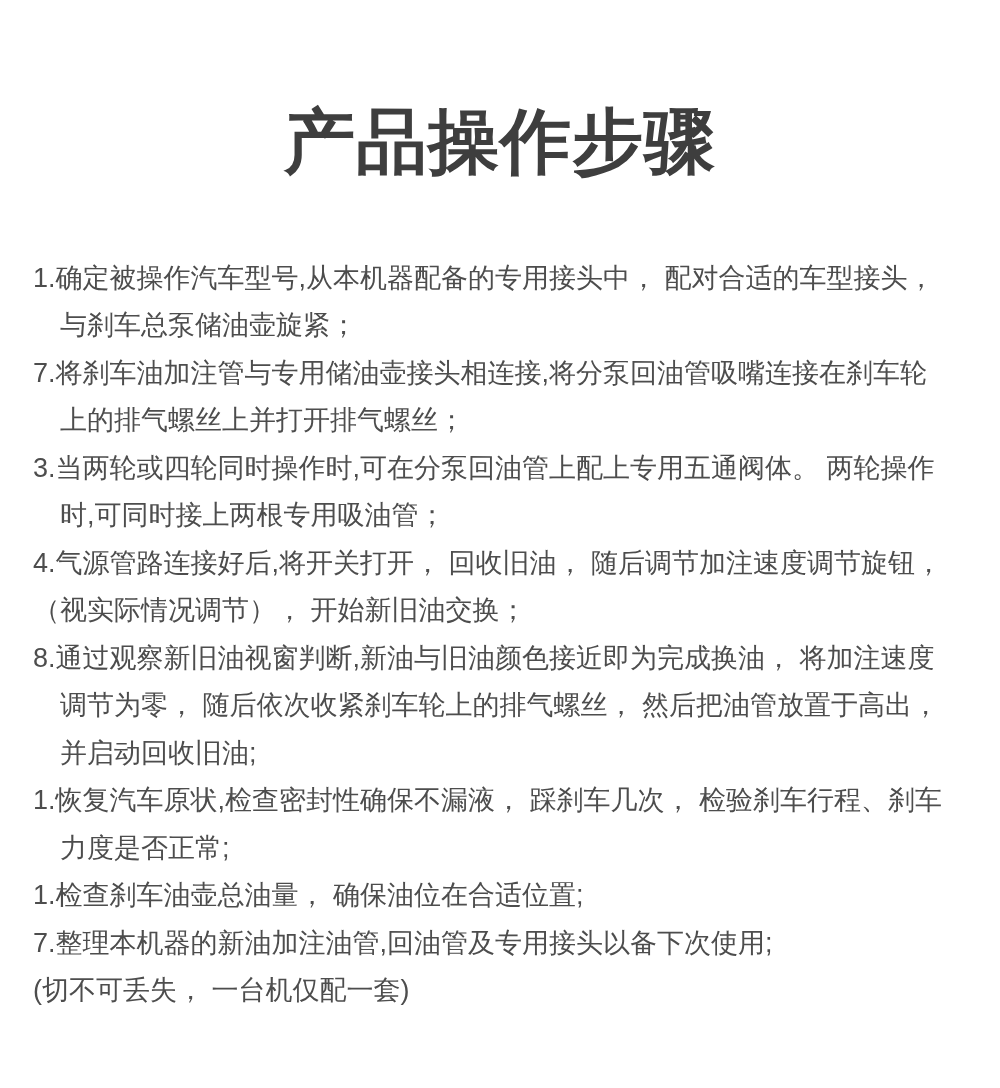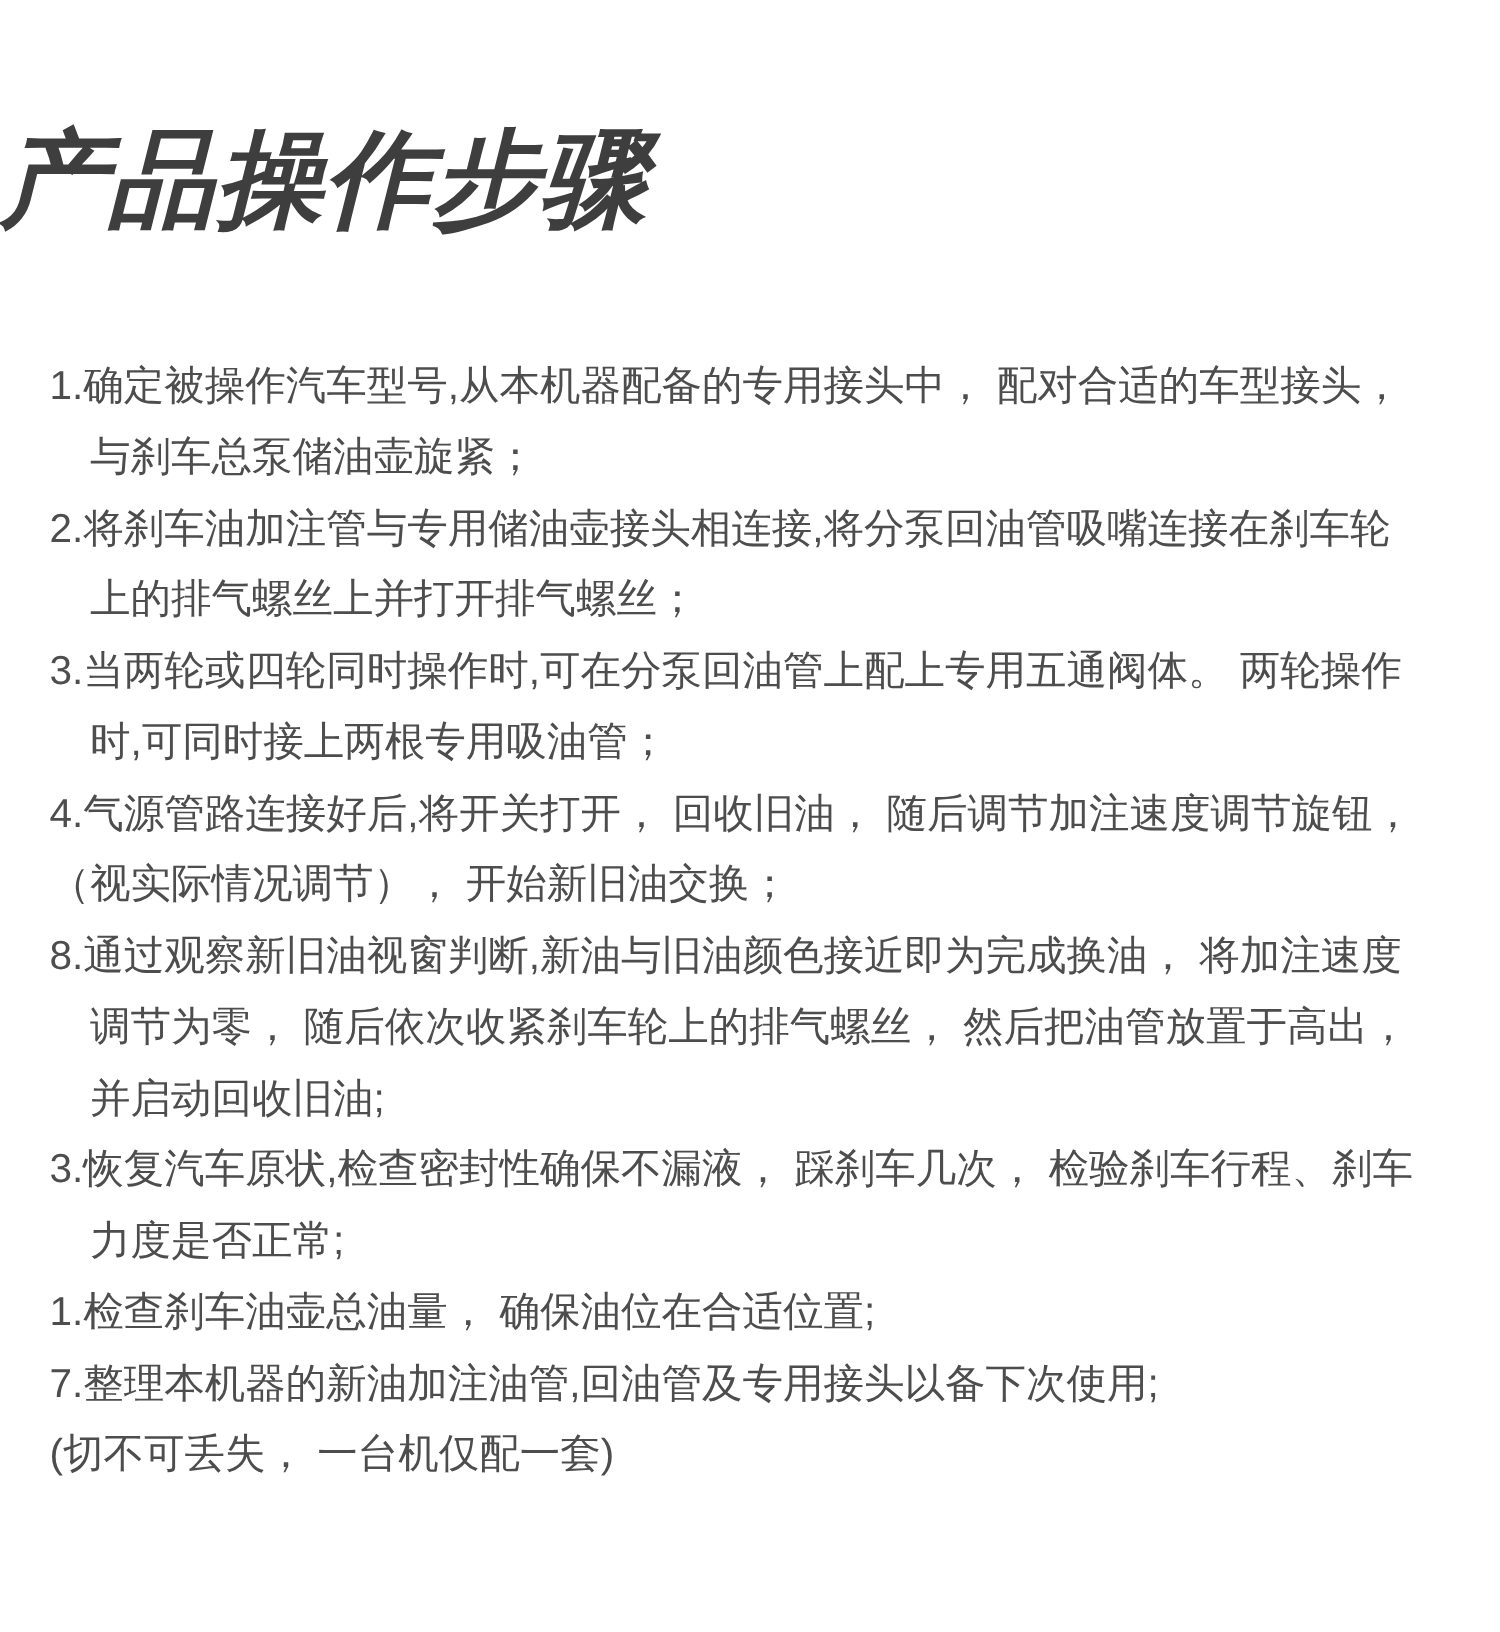--- a/index.html
+++ b/index.html
@@ -13,27 +13,27 @@
     overflow: hidden;
     font-family: "Liberation Sans", "DejaVu Sans", sans-serif;
   }
   .page {
     width: 1000px;
     height: 1088px;
     background: #ffffff;
     box-sizing: border-box;
   }
   .title {
-    margin: 80px 0 0 0;
+    margin: 101px 0 0 0;
+    text-align: center;
     font-size: 71px;
     line-height: 1.15;
     font-weight: 700;
     color: #3e3e3e;
     letter-spacing: 1px;
-    font-style: italic;
   }
   .content {
     margin-top: 72px;
     padding: 0 26px 0 33px;
     font-size: 27px;
     line-height: 47.5px;
     font-weight: 300;
     color: #4d4d4d;
   }
   .step, .note {
@@ -44,28 +44,28 @@
 </style>
 </head>
 <body>
 
 <div class="page">
   <h1 class="title">产品操作步骤</h1>
 
   <div class="content">
     <p class="step">1.确定被操作汽车型号,从本机器配备的专用接头中， 配对合适的车型接头，
 　与刹车总泵储油壶旋紧；</p>
-    <p class="step">2.将刹车油加注管与专用储油壶接头相连接,将分泵回油管吸嘴连接在刹车轮
+    <p class="step">7.将刹车油加注管与专用储油壶接头相连接,将分泵回油管吸嘴连接在刹车轮
 　上的排气螺丝上并打开排气螺丝；</p>
     <p class="step">3.当两轮或四轮同时操作时,可在分泵回油管上配上专用五通阀体。 两轮操作
 　时,可同时接上两根专用吸油管；</p>
     <p class="step">4.气源管路连接好后,将开关打开， 回收旧油， 随后调节加注速度调节旋钮，
 （视实际情况调节）， 开始新旧油交换；</p>
     <p class="step">8.通过观察新旧油视窗判断,新油与旧油颜色接近即为完成换油， 将加注速度
 　调节为零， 随后依次收紧刹车轮上的排气螺丝， 然后把油管放置于高出，
 　并启动回收旧油;</p>
-    <p class="step">3.恢复汽车原状,检查密封性确保不漏液， 踩刹车几次， 检验刹车行程、刹车
+    <p class="step">1.恢复汽车原状,检查密封性确保不漏液， 踩刹车几次， 检验刹车行程、刹车
 　力度是否正常;</p>
     <p class="step">1.检查刹车油壶总油量， 确保油位在合适位置;</p>
     <p class="step">7.整理本机器的新油加注油管,回油管及专用接头以备下次使用;</p>
     <p class="note">(切不可丢失， 一台机仅配一套)</p>
   </div>
 </div>
 
 </body></html>

